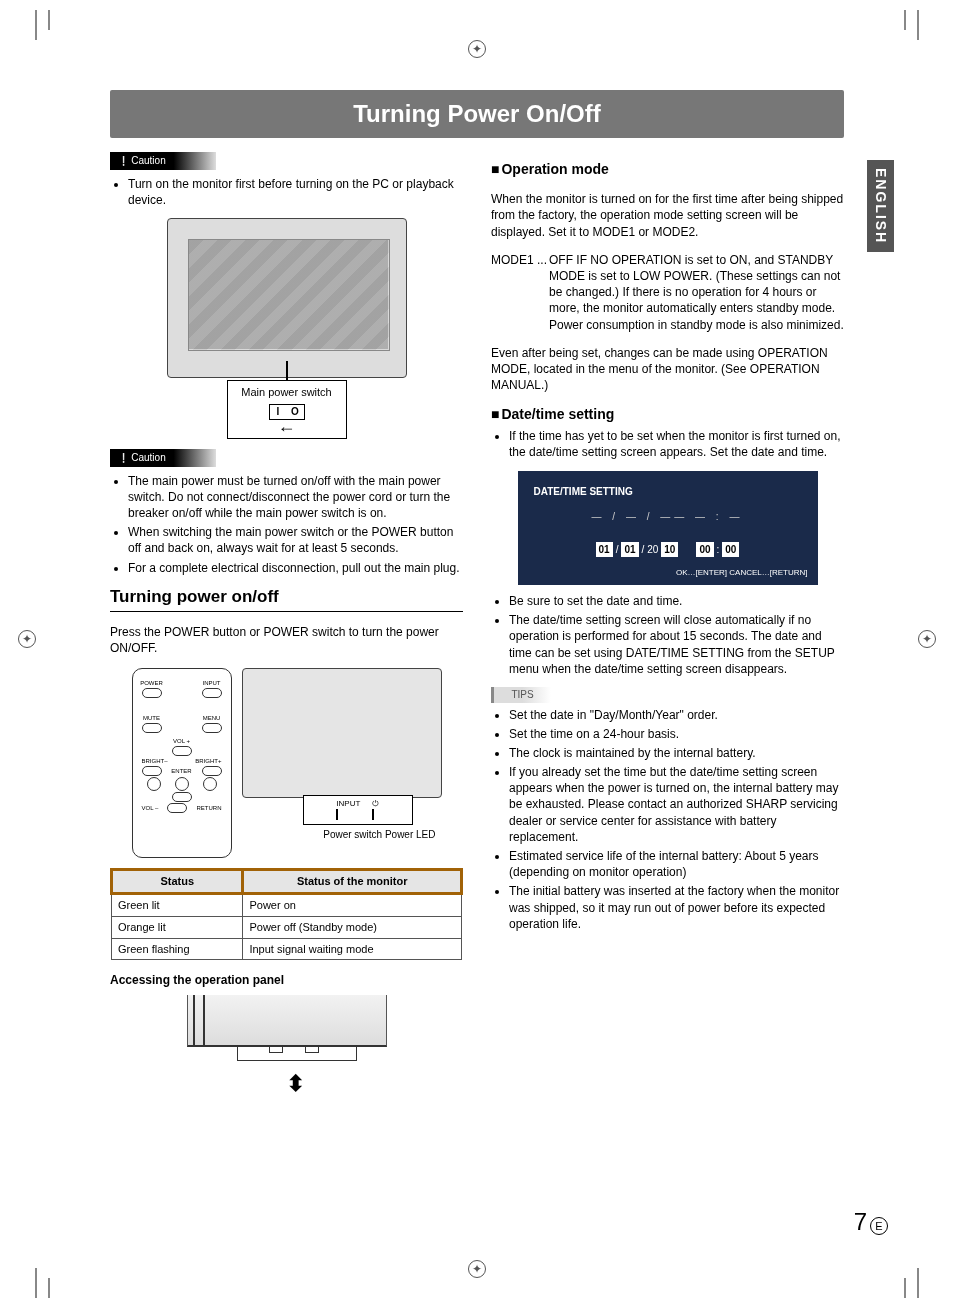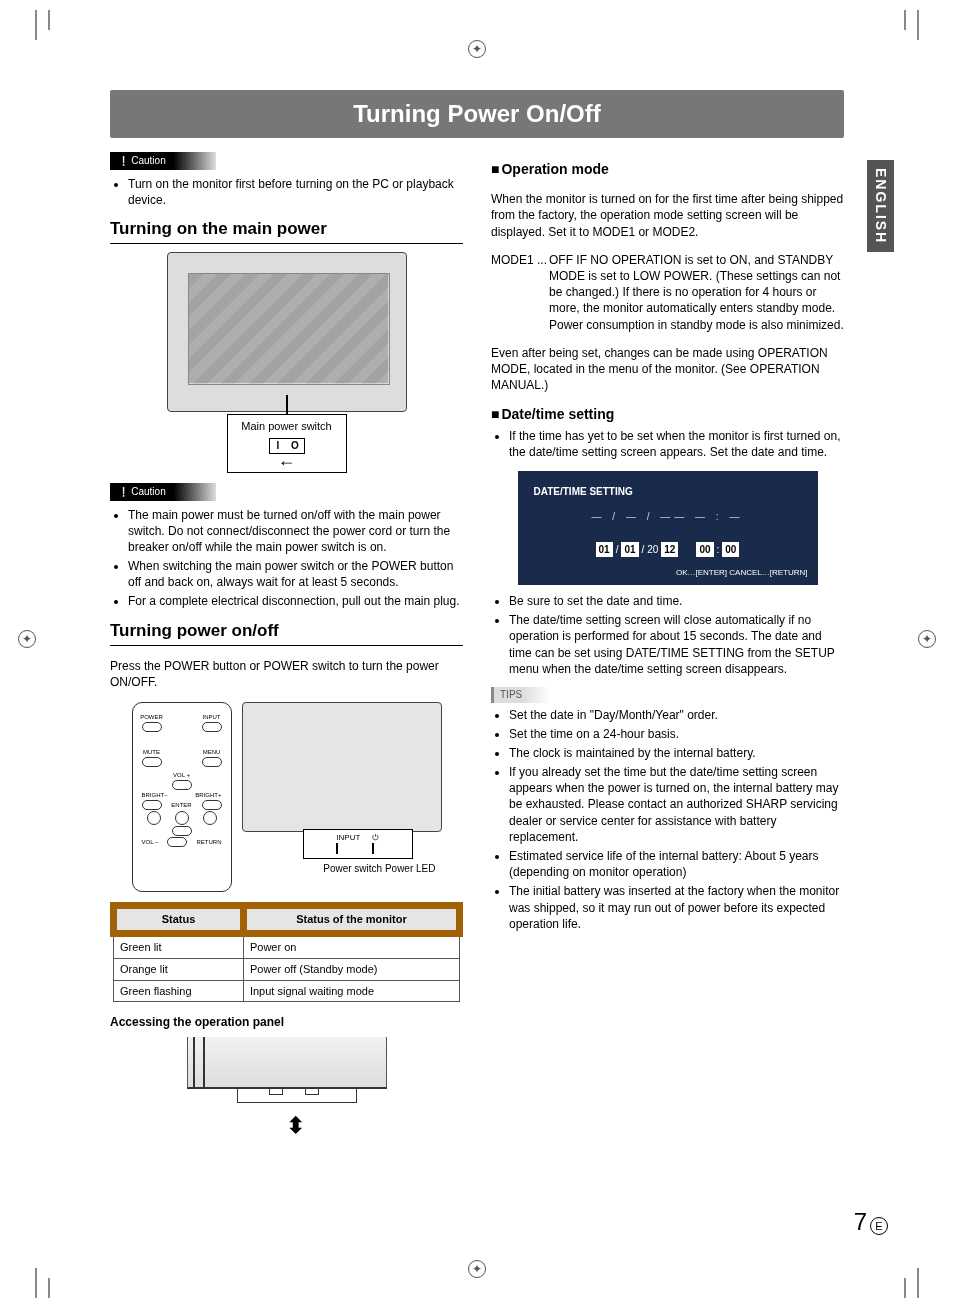--- a/index.html
+++ b/index.html
@@ -184,36 +184,37 @@
 
   table.status {
     width: 100%;
     border-collapse: collapse;
     font-size: 11px;
     margin-top: 10px;
   }
   table.status th {
     background: #e5e5e5;
     font-weight: bold;
-    border: 7px solid #a16207;
+    border: 3px solid #a16207;
     padding: 3px 6px;
   }
   table.status td {
     border: 1px solid #555;
     padding: 3px 6px;
   }
 
   .tips-badge {
     border-left: 3px solid #888;
-    padding: 1px 6px;
+    padding: 1px 15px;
     font-size: 10px;
     color: #555;
     background: linear-gradient(to right, #ddd 50%, #fff);
     width: 60px;
     margin: 10px 0 4px 0;
+    text-align: center;
   }
 
   .datetime-panel {
     width: 300px;
     margin: 8px auto;
     background: #1a2a4a;
     color: #fff;
     font-size: 10px;
     padding: 14px 16px 28px 16px;
     position: relative;
@@ -300,21 +301,20 @@
     <div class="lang-tab">ENGLISH</div>
 
     <div class="cols">
 
       <div class="col">
         <div class="caution-badge">Caution</div>
         <ul class="bullets">
           <li>Turn on the monitor first before turning on the PC or playback device.</li>
         </ul>
 
-        <h2 class="section">Turning on the main power</h2>
         <div class="fig-monitor1"></div>
         <div class="switch-callout">
           <span>Main power switch</span>
           <div class="io">
             <span>I</span>
             <span>O</span>
           </div>
           <div class="arrow">←</div>
         </div>
 
@@ -436,21 +436,21 @@
         </ul>
 
         <div class="datetime-panel">
           <div class="hdr">DATE/TIME SETTING</div>
           <div class="row-dash">— / — / ——     — : —</div>
           <div class="vals">
             <span class="valbox">01</span>
             <span>/</span>
             <span class="valbox">01</span>
             <span>/ 20</span>
-            <span class="valbox">12</span>
+            <span class="valbox">10</span>
             <span style="width:12px"></span>
             <span class="valbox">00</span>
             <span>:</span>
             <span class="valbox">00</span>
           </div>
           <div class="footer">OK…[ENTER]   CANCEL…[RETURN]</div>
         </div>
 
         <ul class="bullets">
           <li>Be sure to set the date and time.</li>

